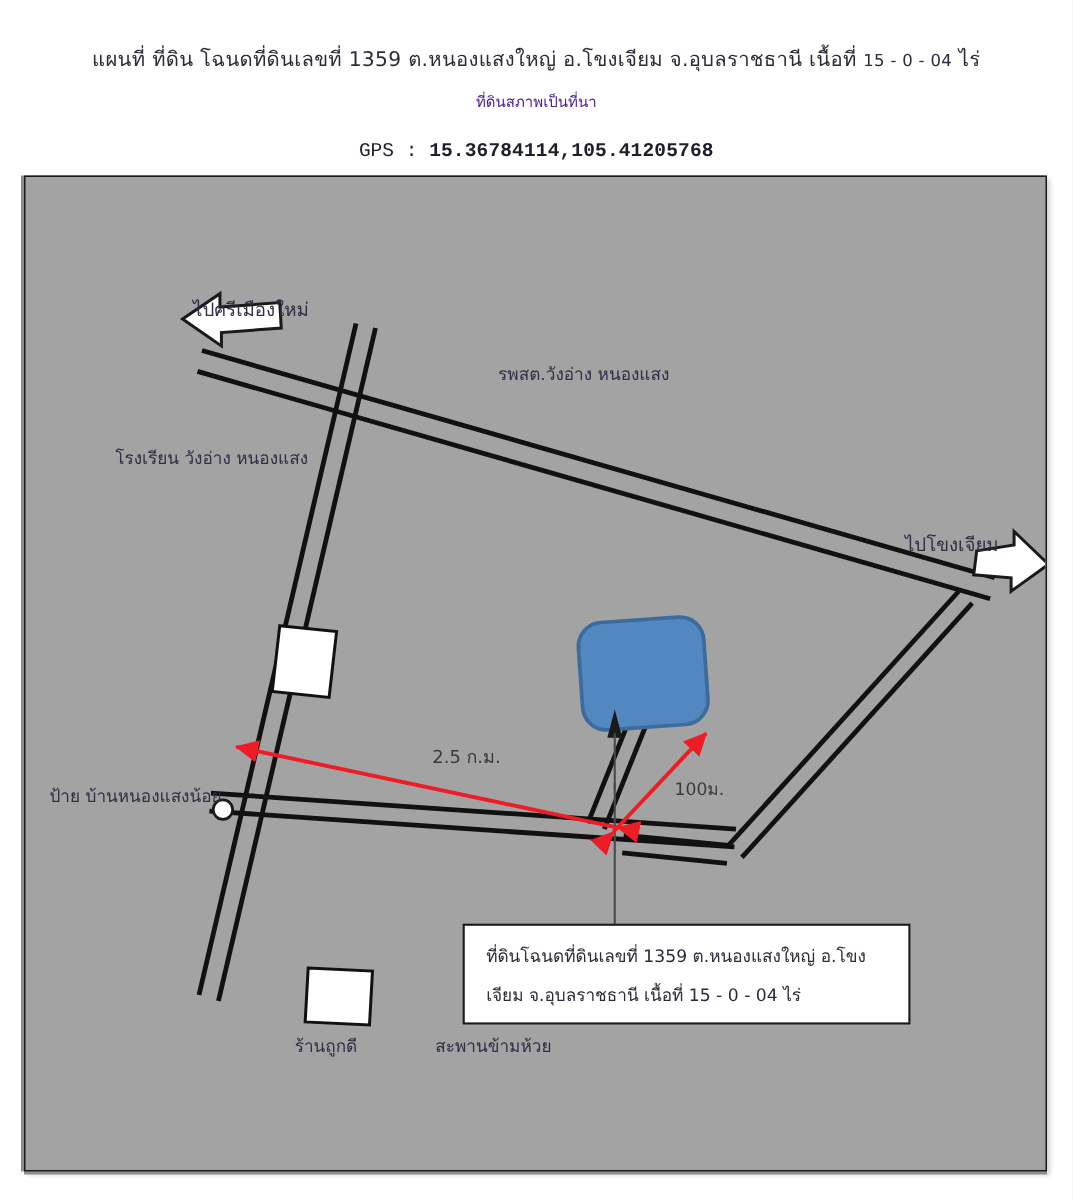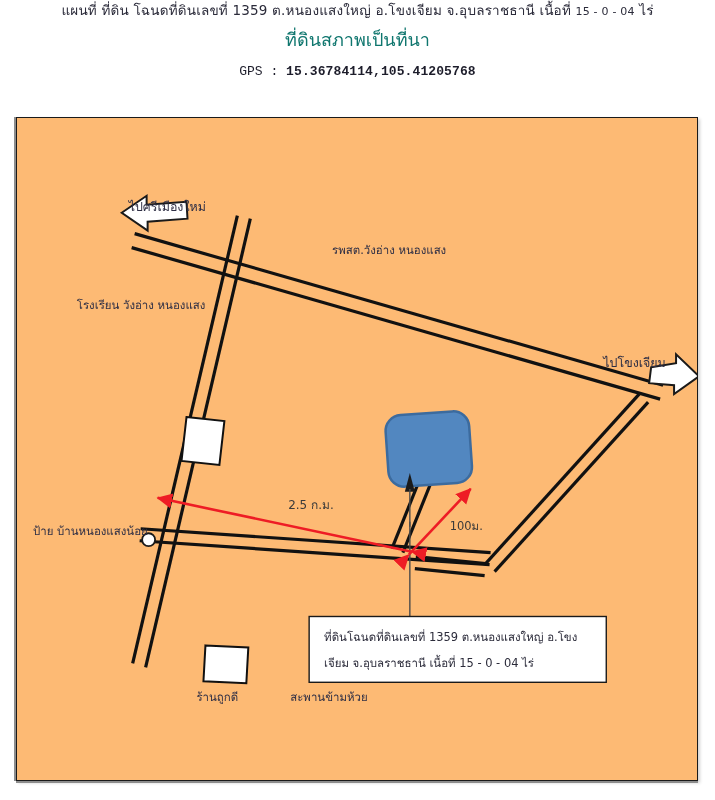--- a/index.html
+++ b/index.html
@@ -22,52 +22,53 @@
     background: #ffffff;
   }
   .header {
     position: absolute;
     left: 0;
     top: 0;
     width: 715px;
     text-align: center;
   }
   .title-line1 {
+    margin-top: 30px;
     font-size: 13.5px;
     letter-spacing: 0.2px;
     line-height: 20px;
     color: #2b2b3a;
     white-space: nowrap;
   }
   .title-line1 .area-num {
     font-size: 11px;
   }
   .title-line2 {
     margin-top: 8px;
-    font-size: 18px;
+    font-size: 10px;
     line-height: 20px;
-    color: #0f766e;
+    color: #4c1d95;
   }
   .gps-line {
     margin-top: 14px;
     font-size: 13px;
     color: #1d1d2b;
     font-family: Liberation Mono, monospace;
   }
   .gps-label { font-weight: normal; }
   .gps-value { font-weight: bold; letter-spacing: 0.1px; }
 
   .map-frame {
     position: absolute;
     left: 16px;
     top: 117px;
     width: 682px;
     height: 664px;
     border: 1.6px solid #1a1a1a;
-    background: #fdba74;
+    background: #a3a3a3;
     box-shadow: -2px 0 0 0 #8d8d8d, 0 2px 0 0 #8d8d8d,
                 2px 2px 3px rgba(0,0,0,0.18);
     box-sizing: border-box;
     overflow: hidden;
   }
   .map-svg { display: block; width: 100%; height: 100%; }
 
   .thai-label {
     font-family: "DejaVu Sans", "Liberation Sans", sans-serif;
     fill: #2f2f45;

